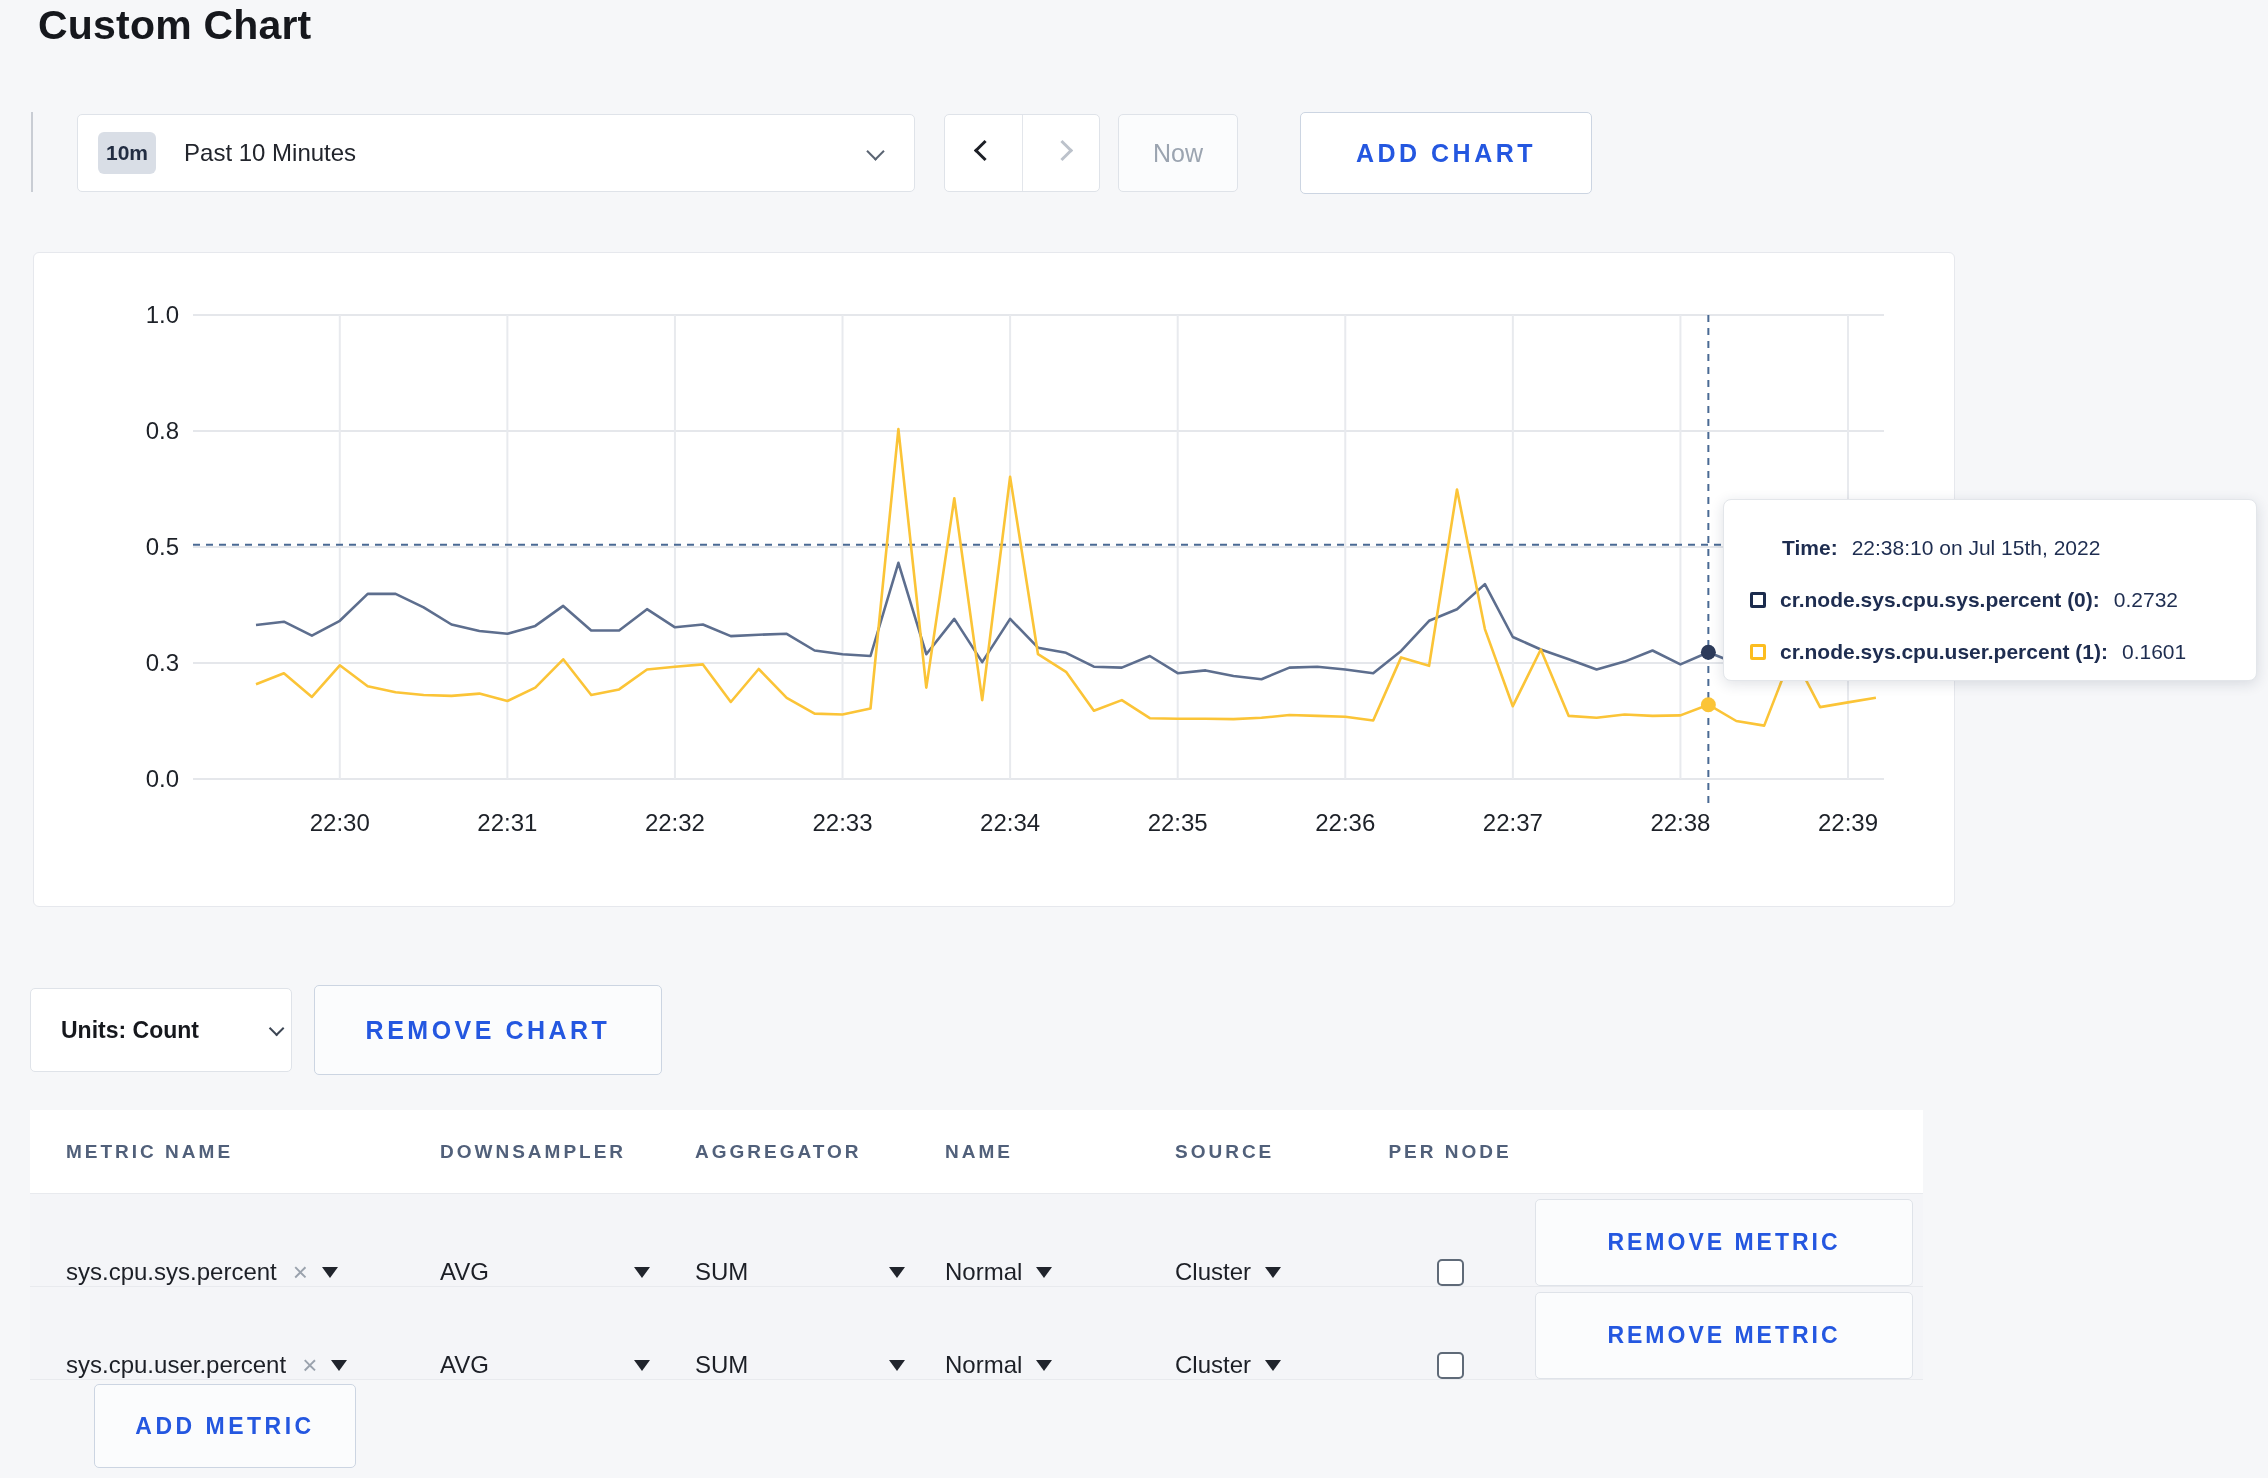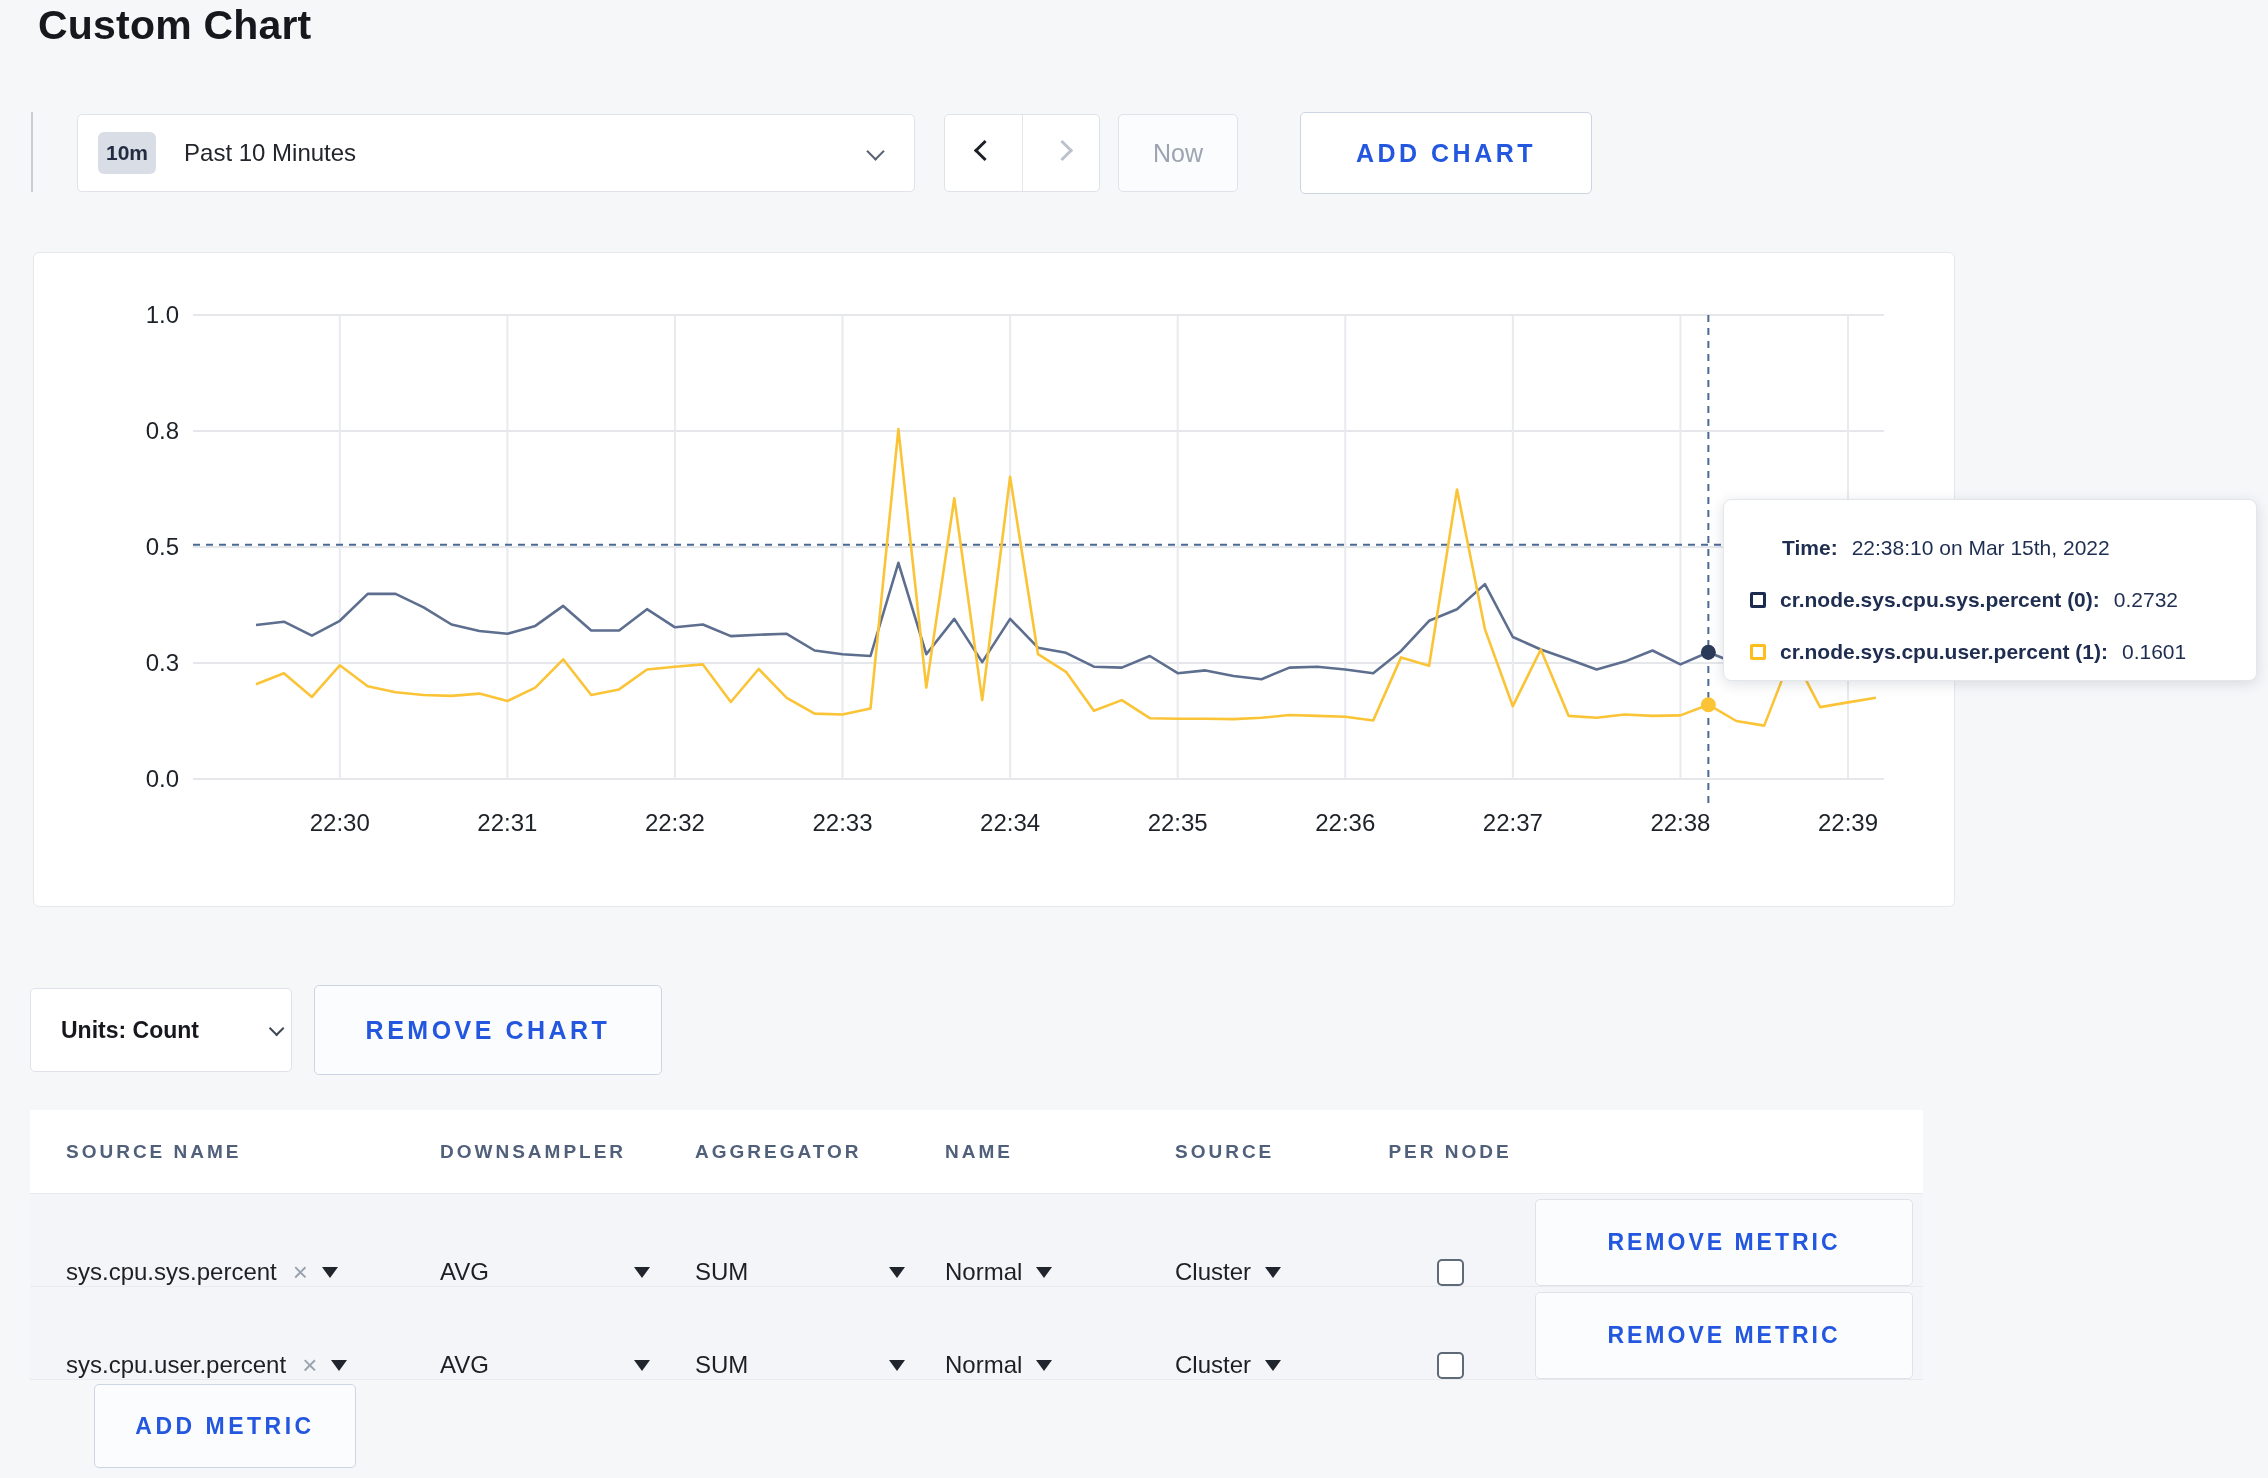--- a/index.html
+++ b/index.html
@@ -176,21 +176,21 @@
         <polyline points="222.0,372.0 249.9,368.7 277.9,382.6 305.8,367.8 333.7,340.9 361.6,340.9 389.6,354.3 417.5,371.5 445.4,378.0 473.4,380.8 501.3,372.9 529.2,352.9 557.2,377.5 585.1,377.5 613.0,356.2 641.0,374.3 668.9,371.5 696.8,383.1 724.7,381.7 752.7,380.8 780.6,397.5 808.5,401.2 836.5,403.0 864.4,309.8 892.3,401.2 920.3,365.9 948.2,409.1 976.1,365.9 1004.0,394.7 1032.0,399.8 1059.9,413.7 1087.8,414.6 1115.8,403.0 1143.7,420.2 1171.6,417.4 1199.5,423.0 1227.5,426.2 1255.4,414.6 1283.3,413.7 1311.3,416.5 1339.2,420.2 1367.1,397.9 1395.1,367.8 1423.0,356.2 1450.9,331.1 1478.8,384.0 1506.8,396.5 1534.7,406.3 1562.6,416.5 1590.6,408.6 1618.5,397.5 1646.4,411.4 1674.4,399.2 1702.3,410.5 1730.2,409.1 1758.2,410.9 1786.1,407.7 1814.0,409.1 1841.9,410.0" fill="none" stroke="#5d6e8e" stroke-width="2.6" stroke-linejoin="round"></polyline>
         <polyline points="222.0,431.3 249.9,420.2 277.9,443.9 305.8,412.3 333.7,433.2 361.6,439.2 389.6,442.0 417.5,442.9 445.4,440.6 473.4,448.0 501.3,434.6 529.2,406.3 557.2,442.0 585.1,436.4 613.0,416.5 641.0,413.7 668.9,411.4 696.8,449.0 724.7,416.0 752.7,444.8 780.6,460.6 808.5,461.5 836.5,455.5 864.4,176.1 892.3,434.6 920.3,245.3 948.2,447.1 976.1,223.9 1004.0,401.2 1032.0,418.8 1059.9,457.8 1087.8,447.1 1115.8,465.2 1143.7,465.7 1171.6,465.7 1199.5,466.1 1227.5,464.8 1255.4,462.0 1283.3,462.9 1311.3,463.8 1339.2,467.5 1367.1,404.4 1395.1,412.8 1423.0,236.5 1450.9,376.1 1478.8,453.2 1506.8,396.5 1534.7,462.9 1562.6,464.8 1590.6,461.5 1618.5,462.9 1646.4,462.4 1674.4,451.7 1702.3,468.0 1730.2,472.6 1758.2,400.7 1786.1,454.1 1814.0,449.4 1841.9,444.8" fill="none" stroke="#fbc437" stroke-width="2.6" stroke-linejoin="round"></polyline>
         <circle cx="1674.36" cy="399.2352" r="7.5" fill="#2c3a5a"></circle>
         <circle cx="1674.36" cy="451.7136" r="7.5" fill="#fbc437"></circle>
       </svg>
   </div>
 
   <div class="chart-tooltip">
     <div class="tt-row">
       <span class="tt-time-label">Time:</span>
-      <span class="tt-val">22:38:10 on Mar 15th, 2022</span>
+      <span class="tt-val">22:38:10 on Jul 15th, 2022</span>
     </div>
     <div class="tt-row">
       <span class="tt-square" style="border-color: rgb(27, 43, 77);"></span>
       <span class="tt-series-label">cr.node.sys.cpu.sys.percent (0):</span>
       <span class="tt-val">0.2732</span>
     </div>
     <div class="tt-row">
       <span class="tt-square" style="border-color: rgb(252, 189, 31);"></span>
       <span class="tt-series-label">cr.node.sys.cpu.user.percent (1):</span>
       <span class="tt-val">0.1601</span>
@@ -198,21 +198,21 @@
   </div>
 
   <div class="units-select">
     <span class="units-label">Units: Count</span>
     <span class="units-chev"></span>
   </div>
   <button class="btn-blue remove-chart-btn">REMOVE CHART</button>
 
   <div class="metrics-table">
     <div class="mt-header">
-      <div class="c1">SOURCE NAME</div>
+      <div class="c1">METRIC NAME</div>
       <div class="c2">DOWNSAMPLER</div>
       <div class="c3">AGGREGATOR</div>
       <div class="c4">NAME</div>
       <div class="c5">SOURCE</div>
       <div class="c6">PER NODE</div>
       <div class="c7"></div>
     </div>
 
     <div class="mt-row">
       <div class="c1">

